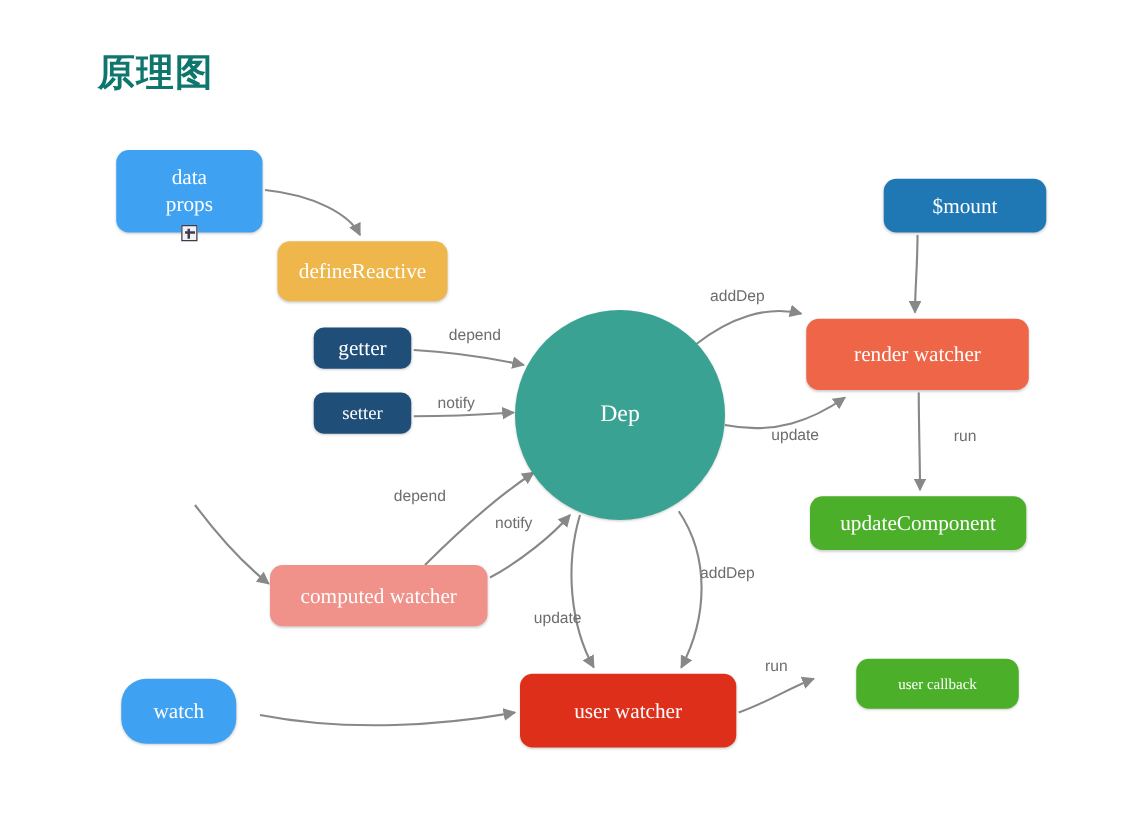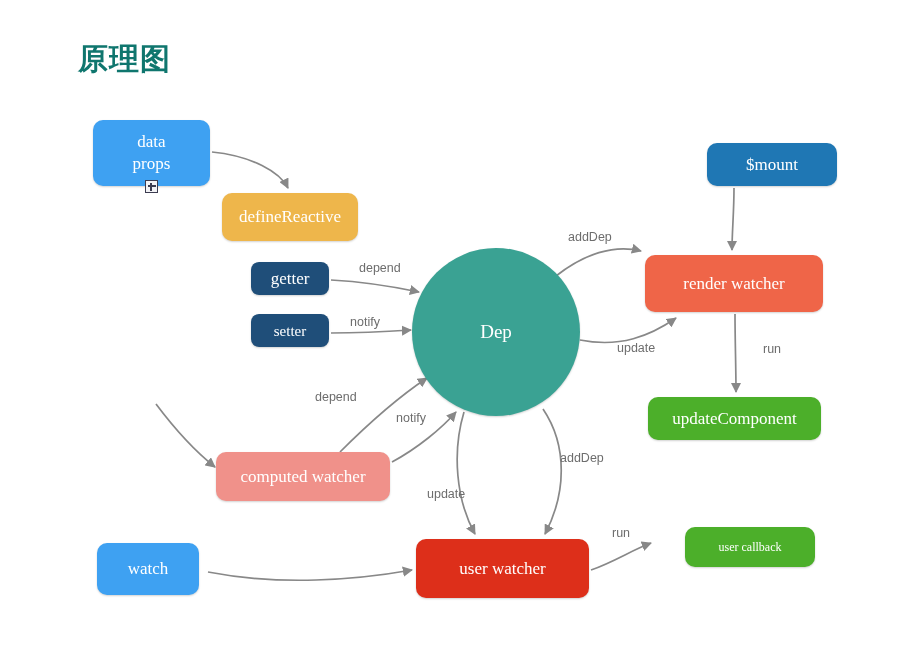--- a/index.html
+++ b/index.html
@@ -134,21 +134,21 @@
 
   <div class="node" style="left:251px; top:314px; width:78px; height:33px; background:#1f4e79; border-radius:8px; font-size:15px;">
     <span>setter</span>
   </div>
 
 
   <div class="node" style="left:216px; top:452px; width:174px; height:49px; background:#f0918a;">
     <span>computed watcher</span>
   </div>
 
-  <div class="node" style="left:97px; top:543px; width:102px; height:52px; background:#3ea1f2;">
+  <div class="node" style="left:97px; top:543px; width:92px; height:52px; background:#3ea1f2;border-radius:20px;">
     <span>watch</span>
   </div>
 
   <div class="node circle" style="left:412px; top:248px; width:168px; height:168px; background:#3aa293; font-size:19px;">
     <span>Dep</span>
   </div>
 
   <div class="node" style="left:686px; top:143px; width:130px; height:43px; background:#1f77b4;margin-left:21px;">
     <span>$mount</span>
   </div>

